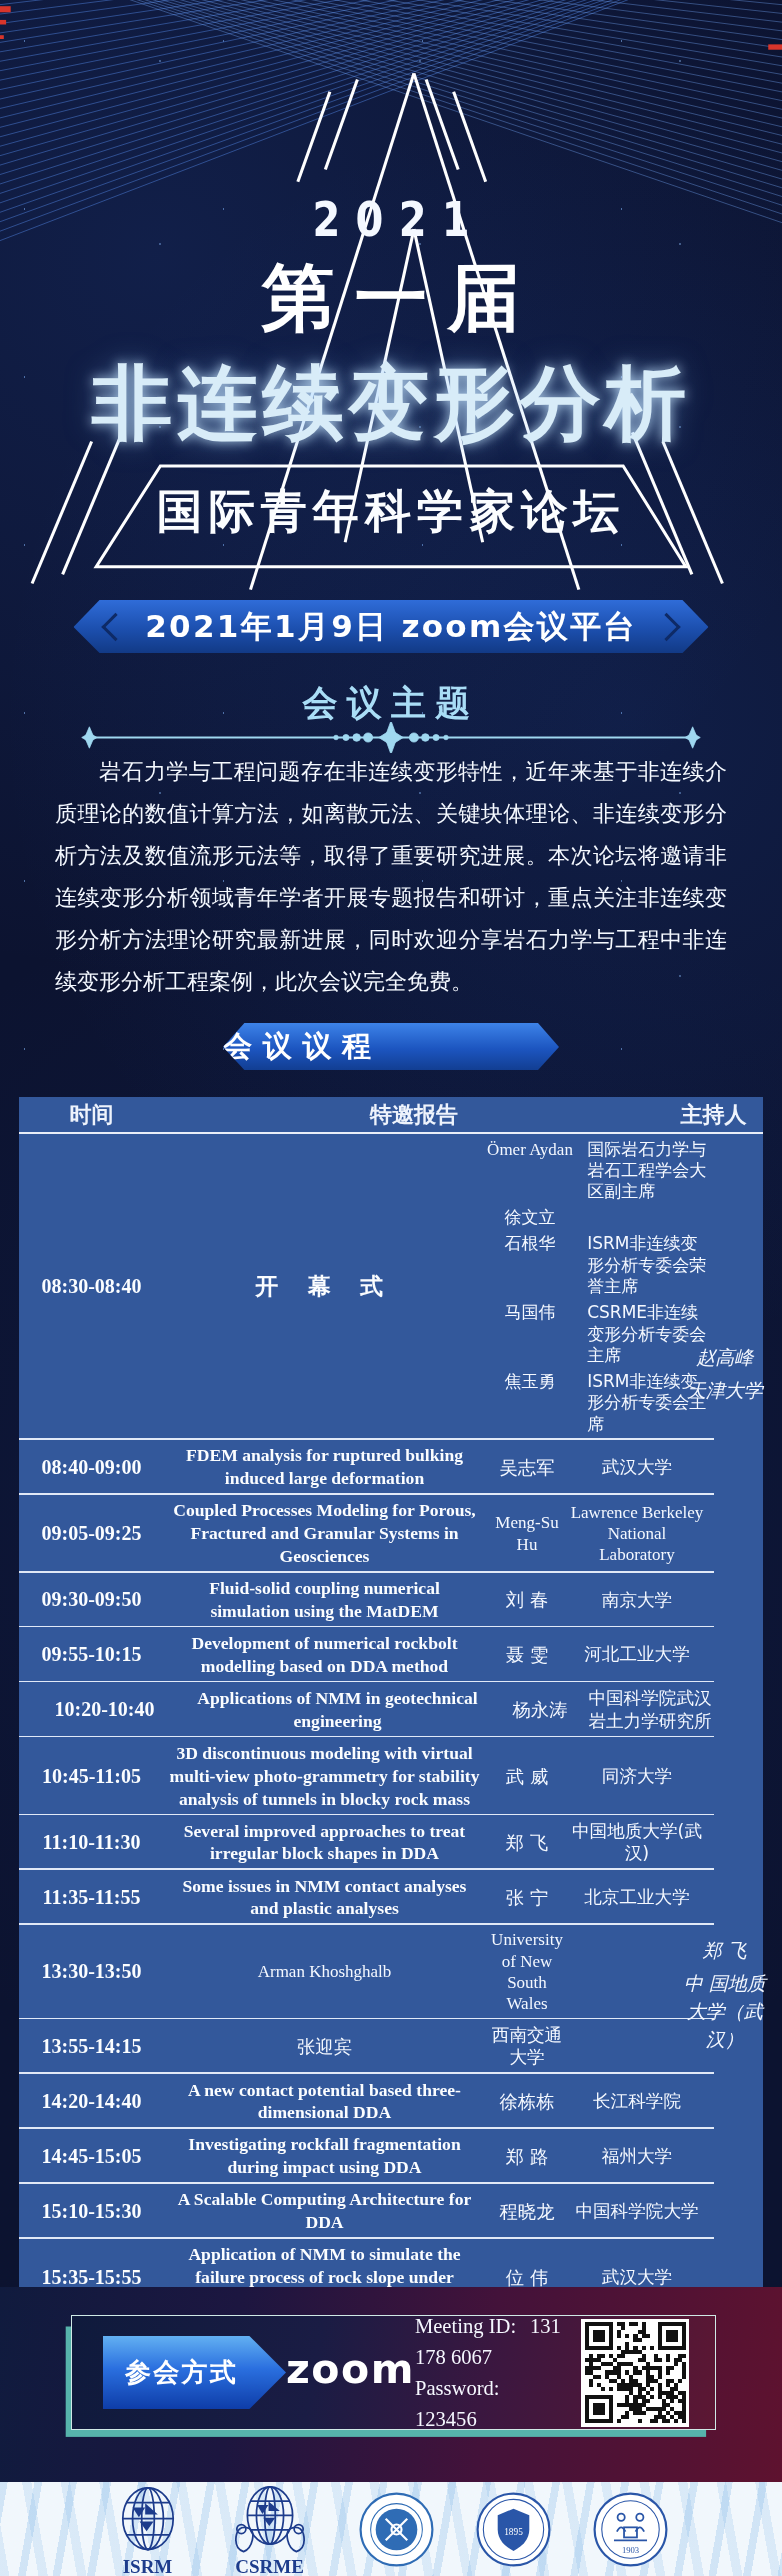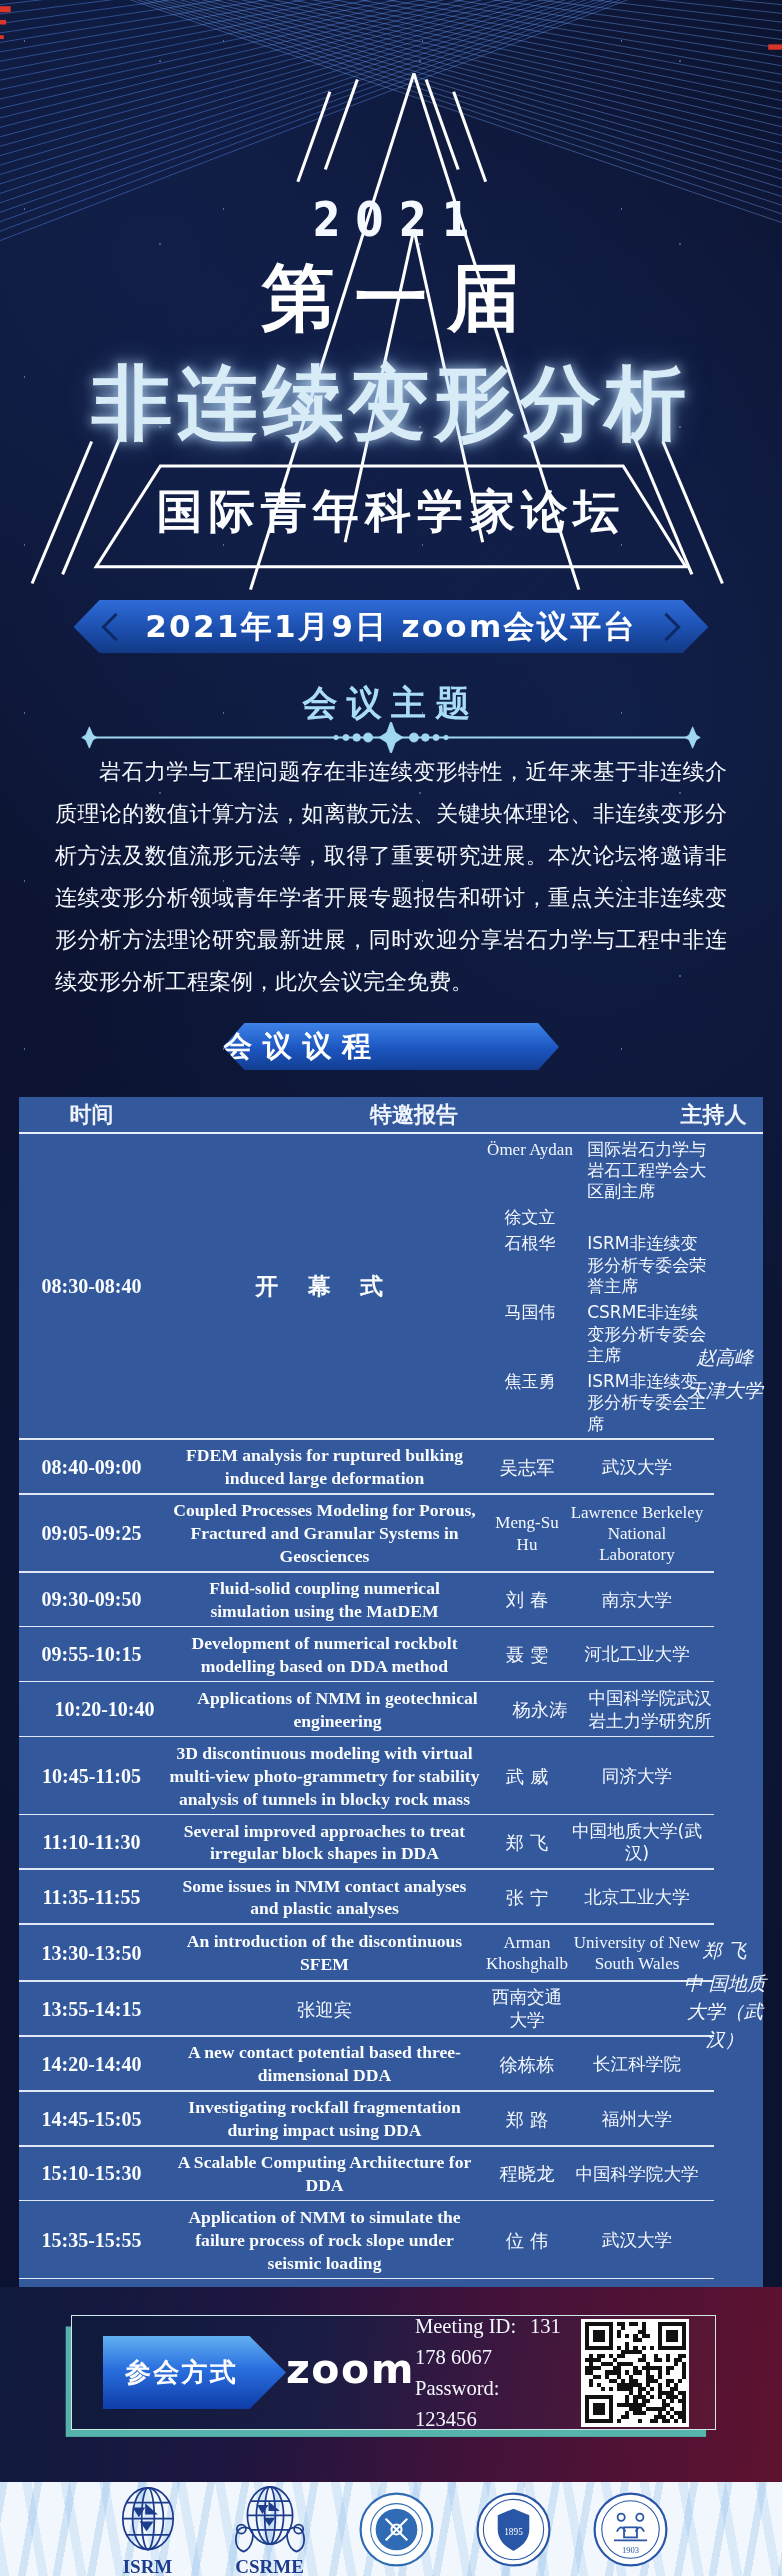--- a/index.html
+++ b/index.html
@@ -297,21 +297,20 @@
           <div class="cell-affil">中国地质大学(武汉)</div>
         </div>
         <div class="agenda-row" style="min-height: 52px;">
           <div class="cell-time">11:35-11:55</div>
           <div class="cell-title">Some issues in NMM contact analyses and plastic analyses</div>
           <div class="cell-speaker">张 宁</div>
           <div class="cell-affil">北京工业大学</div>
         </div>
         <div class="agenda-row" style="min-height: 57px;">
           <div class="cell-time">13:30-13:50</div>
-          <div class="cell-title">An introduction of the discontinuous SFEM</div>
           <div class="cell-speaker en">Arman Khoshghalb</div>
           <div class="cell-affil en">University of New South Wales</div>
         </div>
         <div class="agenda-row" style="min-height: 52px;">
           <div class="cell-time">13:55-14:15</div>
           <div class="cell-speaker">张迎宾</div>
           <div class="cell-affil">西南交通大学</div>
         </div>
         <div class="agenda-row" style="min-height: 38px;">
           <div class="cell-time">14:20-14:40</div>

